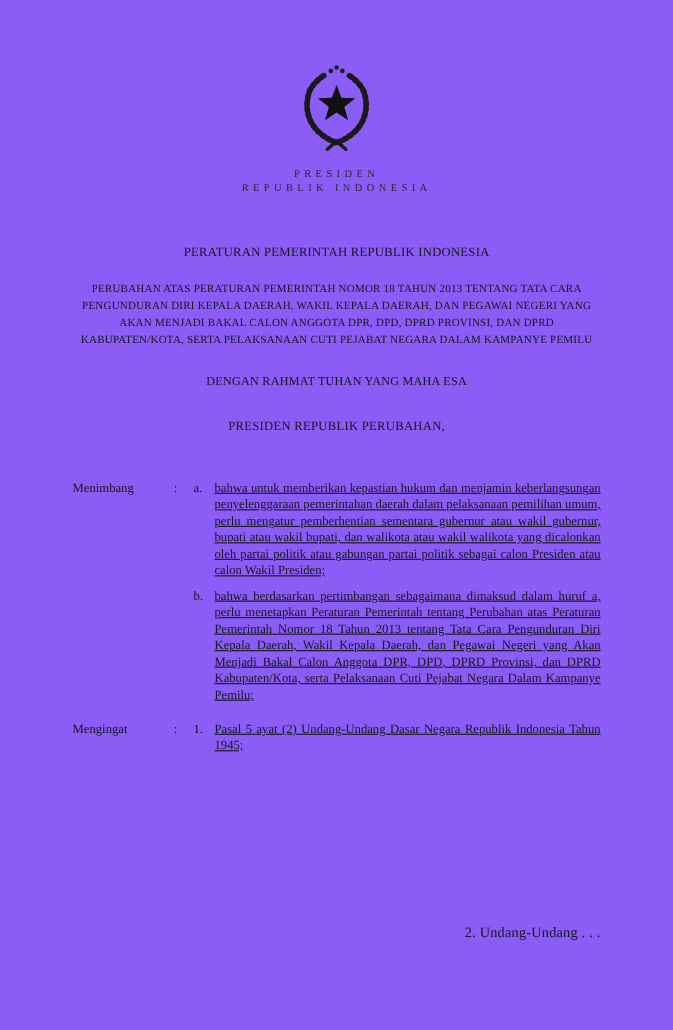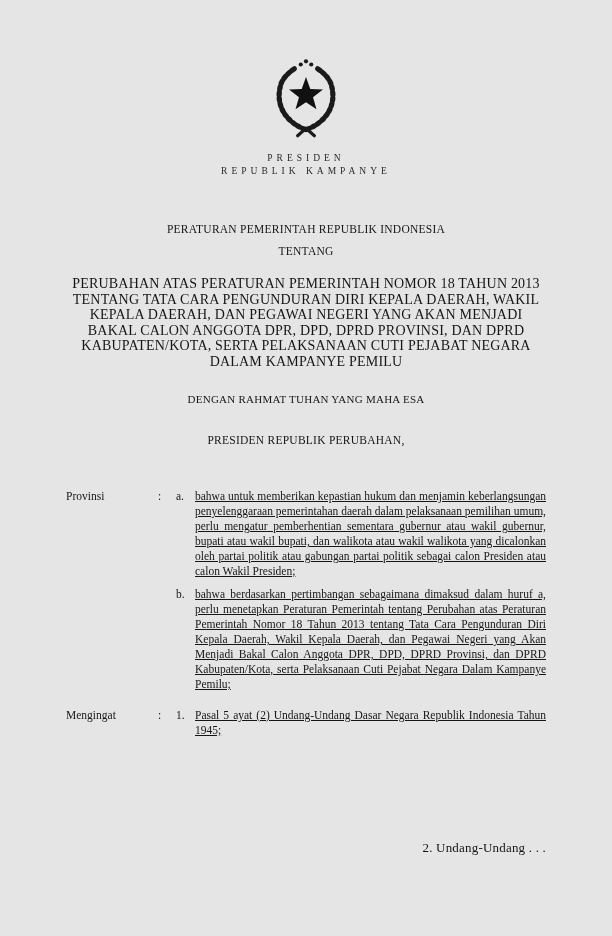--- a/index.html
+++ b/index.html
@@ -1,41 +1,41 @@
 <!DOCTYPE html>
 <html><head>
 <meta charset="utf-8">
 <style>
   html, body { margin:0; padding:0; background:#ffffff; }
   .page {
     position:relative;
     width:612px; height:936px;
     margin:0 auto;
-    background:#e5e5e5;
+    background:#8b5cf6;
     color:#161616;
     font-family:"Liberation Serif", "DejaVu Serif", serif;
     overflow:hidden;
     box-sizing:border-box;
   }
   .content { margin:0 66px; }
 
   
   .emblem-wrap { padding-top:54px; text-align:center; }
   .seal { display:inline-block; }
   .letterhead-line { 
     font-size:9.5px; letter-spacing:4px; line-height:13px; color:#2a2a2a;
     text-align:center;
   }
   .letterhead-line.first { margin-top:6px; }
 
   
   .title-block { margin-top:44px; text-align:center; }
   .title-line { font-size:11.5px; line-height:15px; margin-bottom:7px; letter-spacing:0.25px; }
   .subject { 
-    font-size:14px; line-height:15.5px; letter-spacing:0.2px;
+    font-size:10px; line-height:15.5px; letter-spacing:0.2px;
     text-align:center; margin-top:17px;
   }
 
   .invocation { margin-top:24px; text-align:center; font-size:11px; letter-spacing:0.25px; }
   .authority  { margin-top:29px; text-align:center; font-size:11.5px; letter-spacing:0.25px; }
 
   
   .clause {
     display:grid;
     grid-template-columns:92px 18px 1fr;
@@ -70,37 +70,36 @@
 
       <circle cx="40" cy="10" r="2" fill="#1a1a1a"></circle>
       <circle cx="50" cy="10" r="2" fill="#1a1a1a"></circle>
       <circle cx="45" cy="7" r="2" fill="#1a1a1a"></circle>
 
       <path d="M37,78 L45,71 L53,78" fill="none" stroke="#1a1a1a" stroke-width="3" stroke-linecap="round"></path>
 
       <polygon points="45,22 49.1,33.3 61.2,33.8 51.7,41.2 55,52.8 45,46 35,52.8 38.3,41.2 28.8,33.8 40.9,33.3" fill="#111111"></polygon>
     </svg>
     <div class="letterhead-line first">PRESIDEN</div>
-    <div class="letterhead-line">REPUBLIK KAMPANYE</div>
+    <div class="letterhead-line">REPUBLIK INDONESIA</div>
   </div>
 
   <div class="content">
 
     <div class="title-block">
       <div class="title-line">PERATURAN PEMERINTAH REPUBLIK INDONESIA</div>
-      <div class="title-line">TENTANG</div>
       <div class="subject">PERUBAHAN ATAS PERATURAN PEMERINTAH NOMOR 18 TAHUN 2013 TENTANG TATA CARA PENGUNDURAN DIRI KEPALA DAERAH, WAKIL KEPALA DAERAH, DAN PEGAWAI NEGERI YANG AKAN MENJADI BAKAL CALON ANGGOTA DPR, DPD, DPRD PROVINSI, DAN DPRD KABUPATEN/KOTA, SERTA PELAKSANAAN CUTI PEJABAT NEGARA DALAM KAMPANYE PEMILU</div>
     </div>
 
     <div class="invocation">DENGAN RAHMAT TUHAN YANG MAHA ESA</div>
 
     <div class="authority">PRESIDEN REPUBLIK PERUBAHAN,</div>
 
     <div class="clause menimbang">
-      <div class="clause-label">Provinsi</div>
+      <div class="clause-label">Menimbang</div>
       <div class="clause-colon">:</div>
       <div class="clause-items">
         <div class="item">
           <span class="marker">a.</span>
           <span class="item-text">bahwa untuk memberikan kepastian hukum dan menjamin keberlangsungan penyelenggaraan pemerintahan daerah dalam pelaksanaan pemilihan umum, perlu mengatur pemberhentian sementara gubernur atau wakil gubernur, bupati atau wakil bupati, dan walikota atau wakil walikota yang dicalonkan oleh partai politik atau gabungan partai politik sebagai calon Presiden atau calon Wakil Presiden;</span>
         </div>
         <div class="item">
           <span class="marker">b.</span>
           <span class="item-text">bahwa berdasarkan pertimbangan sebagaimana dimaksud dalam huruf a, perlu menetapkan Peraturan Pemerintah tentang Perubahan atas Peraturan Pemerintah Nomor 18 Tahun 2013 tentang Tata Cara Pengunduran Diri Kepala Daerah, Wakil Kepala Daerah, dan Pegawai Negeri yang Akan Menjadi Bakal Calon Anggota DPR, DPD, DPRD Provinsi, dan DPRD Kabupaten/Kota, serta Pelaksanaan Cuti Pejabat Negara Dalam Kampanye Pemilu;</span>
         </div>

